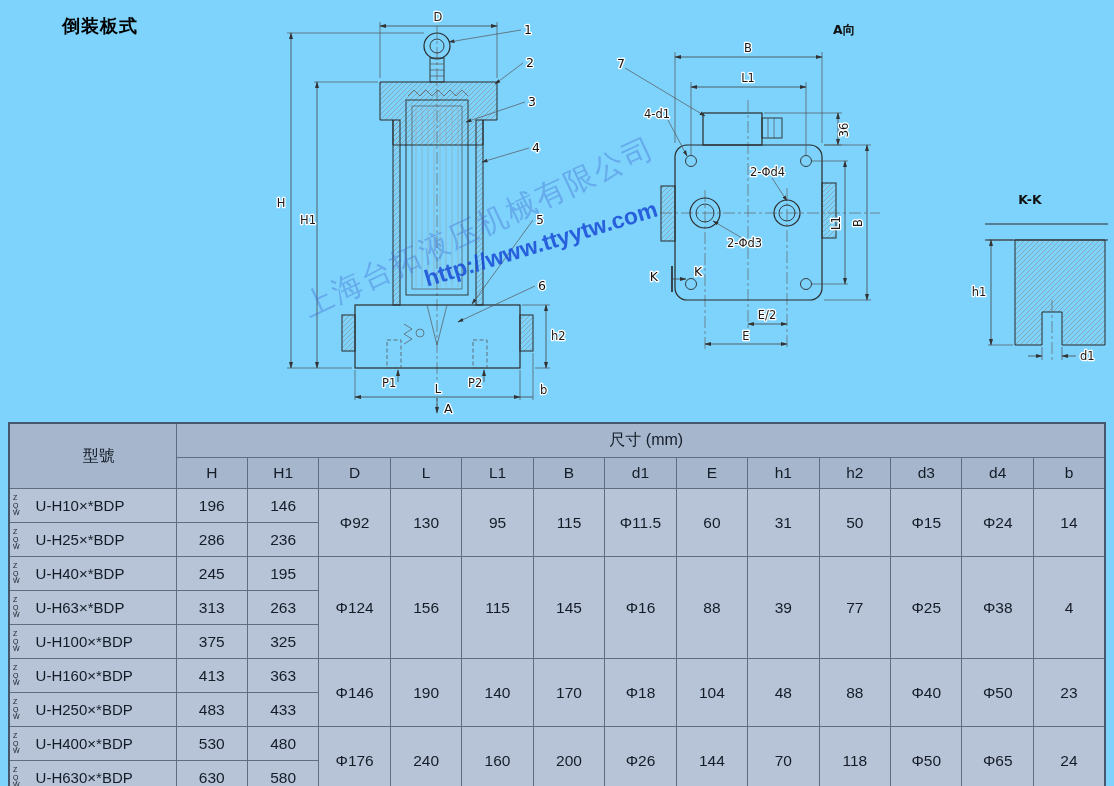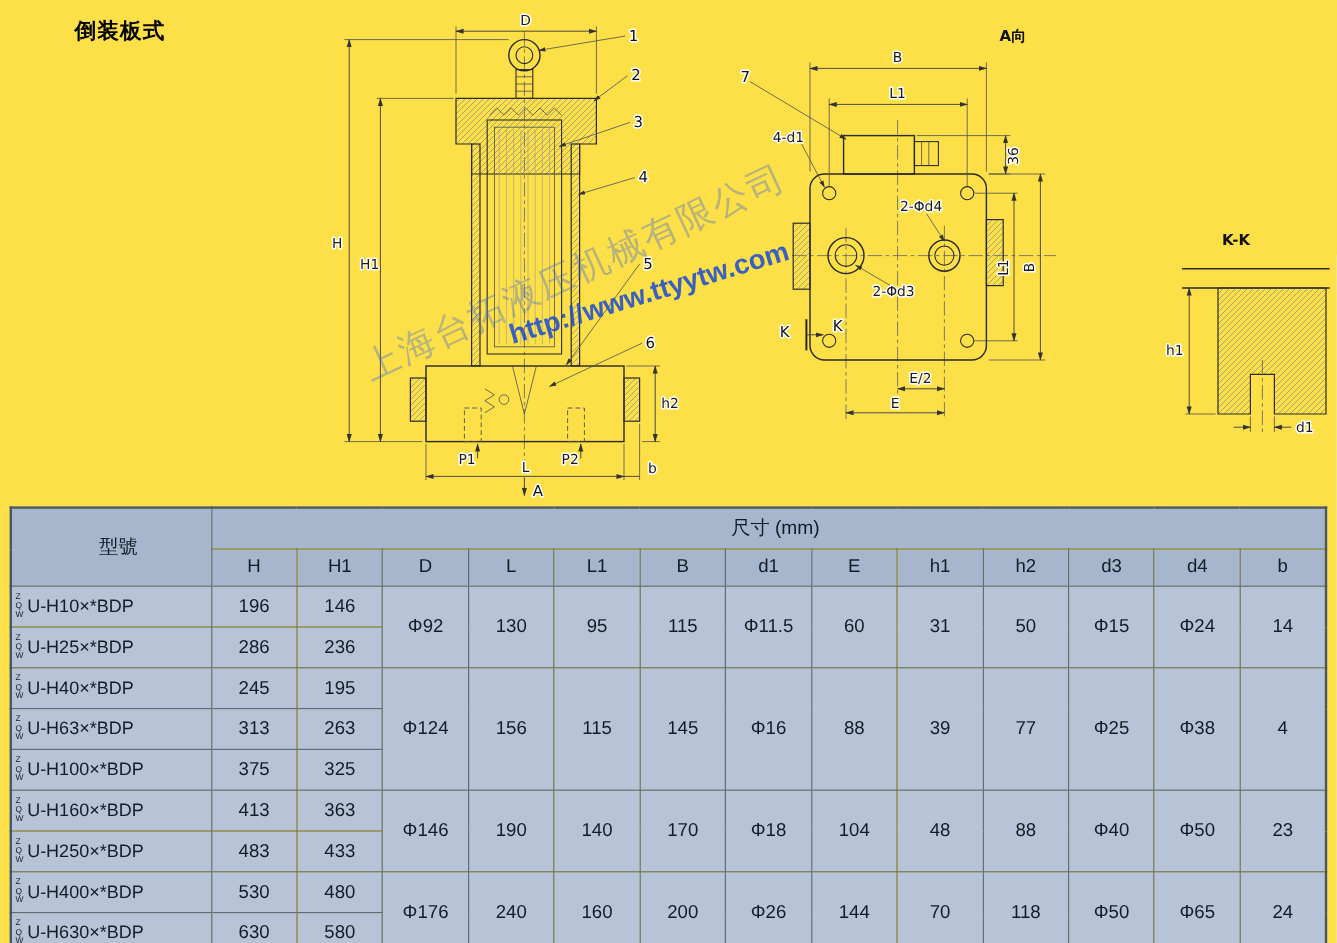--- a/index.html
+++ b/index.html
@@ -1,16 +1,16 @@
 <!DOCTYPE html>
 <html><head>
 <meta charset="utf-8">
 <style>
   html,body{margin:0;padding:0;background:#eaeaea;}
-  .page{position:relative;width:1114px;height:786px;background:#fde047;overflow:hidden;
+  .page{position:relative;width:1114px;height:786px;background:#7dd3fc;overflow:hidden;
         font-family:"Liberation Sans","DejaVu Sans",sans-serif;}
 
   .doc-title{position:absolute;left:62px;top:14px;font-size:18px;font-weight:bold;color:#000;letter-spacing:1px;}
 
   .parts-list{position:absolute;left:34px;top:240px;font-size:15px;color:#1b1b1b;line-height:23px;}
 
   .drawing{position:absolute;left:0;top:0;}
 
   
   .ol{fill:none;stroke:#2b2b2b;stroke-width:1.2;}
@@ -34,21 +34,21 @@
           transform:rotate(-17deg);transform-origin:left center;white-space:nowrap;pointer-events:none;}
 
   
   table.dim-table{border-collapse:collapse;table-layout:fixed;position:absolute;left:8px;top:422px;width:1098px;
         color:#141c28;border:2px solid #46566b;}
   .dim-table th,.dim-table td{border:1px solid #5d6d82;text-align:center;vertical-align:middle;padding:0;overflow:hidden;}
   .dim-table thead tr.hr1 th{background:#a6b6cc;font-weight:normal;font-size:16px;height:33px;padding-left:12px;}
   .dim-table thead tr.hr2 th{background:#a6b6cc;font-weight:normal;font-size:15.5px;height:30px;}
   .dim-table tbody td{background:#b7c4d7;font-size:15.5px;height:33px;}
   .dim-table td.td-model{text-align:left;}
-  .mcell{display:flex;align-items:center;gap:3px;padding-left:3px;}
+  .mcell{display:flex;align-items:center;gap:16px;padding-left:3px;}
   .pfx{font-size:7px;line-height:7.5px;display:inline-block;color:#141c28;}
   .mname{font-size:15px;white-space:nowrap;}
 </style>
 </head>
 <body>
 
 <div class="page">
 
   <div class="doc-title">倒装板式</div>
 

